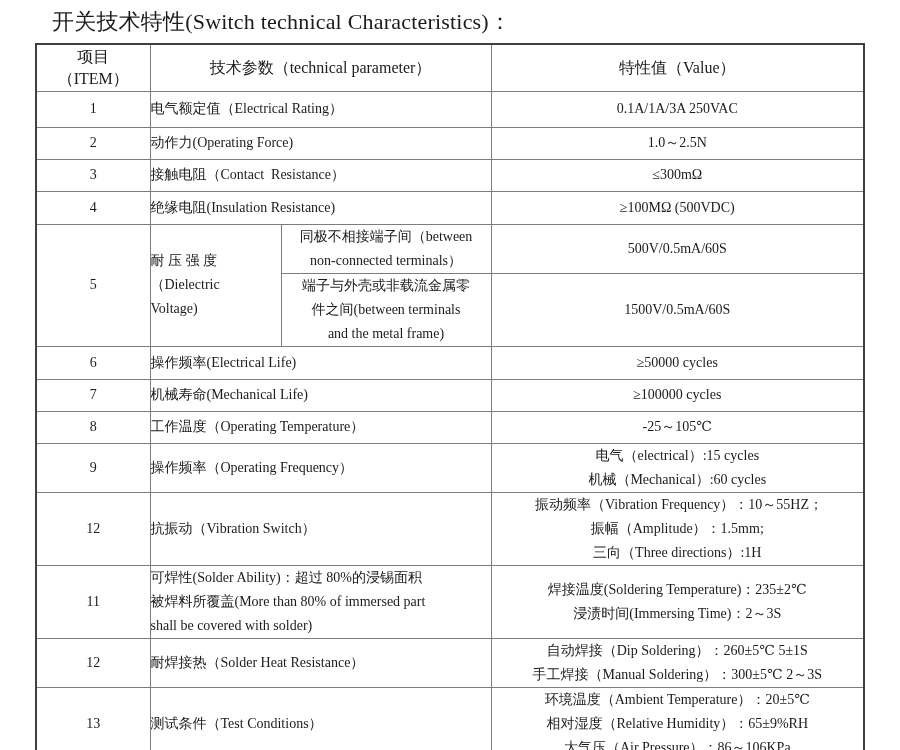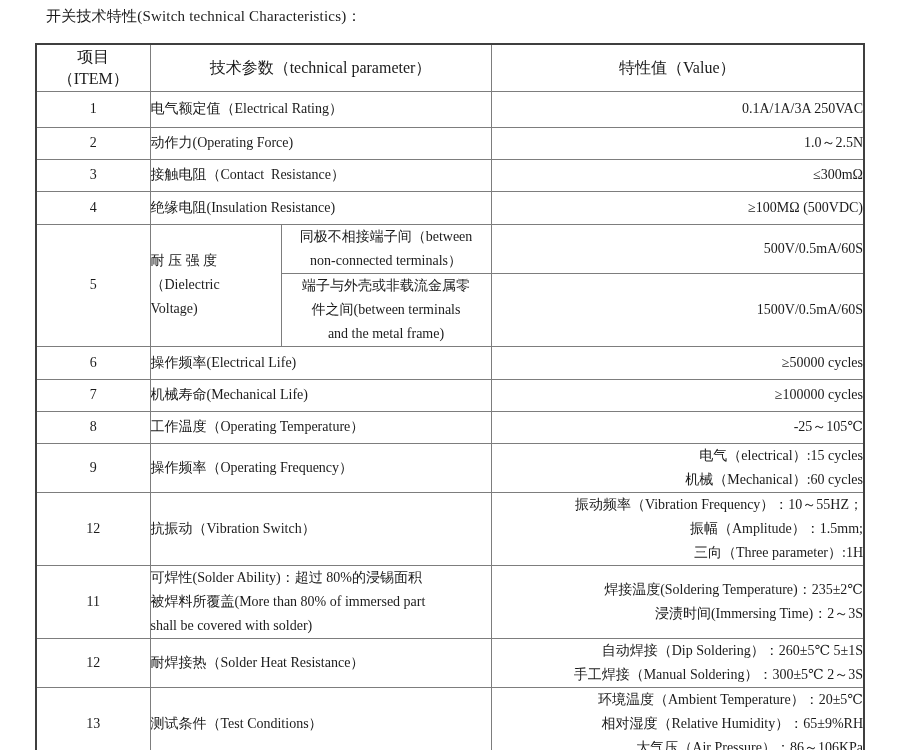--- a/index.html
+++ b/index.html
@@ -2,39 +2,39 @@
 <html><head>
 <meta charset="utf-8">
 <style>
   html,body{margin:0;padding:0;background:#ffffff;}
   body{width:900px;height:750px;overflow:hidden;}
   .page{
     position:relative;width:900px;height:750px;background:#ffffff;
     color:#1b1b1b;font-family:"Liberation Serif","DejaVu Serif",serif;
   }
   .title{
-    position:absolute;left:46px;top:7px;font-size:15px;letter-spacing:0.2px;
+    position:absolute;left:52px;top:7px;font-size:22px;letter-spacing:0.2px;
     white-space:pre;
   }
   table.spec{
     position:absolute;left:35px;top:43px;width:828px;
     border-collapse:collapse;table-layout:fixed;
     border:2px solid #3f3f3f;
   }
   table.spec td, table.spec th{
     border:1px solid #7d7d7d;
     padding:0;vertical-align:middle;
     font-weight:normal;
     overflow:hidden;
   }
   th .line{line-height:22px;font-size:16px;text-align:center;}
   .c-item{text-align:center;font-size:14px;}
   .c-param{text-align:left;padding-left:9px;}
   .c-cond{text-align:center;padding-left:8px;}
-  .c-value{text-align:right;padding-left:10px;}
+  .c-value{text-align:center;padding-left:10px;}
   .line{white-space:pre;line-height:24px;font-size:14px;}
 </style>
 </head>
 <body>
 
 <div class="page">
 
   <div class="title">开关技术特性(Switch technical Characteristics)：</div>
 
   <table class="spec">
@@ -167,21 +167,21 @@
     </tr>
 
     <tr style="height:73px">
       <td class="c-item">12</td>
       <td class="c-param" colspan="2">
         <div class="line">抗振动（Vibration Switch）</div>
       </td>
       <td class="c-value">
         <div class="line"> 振动频率（Vibration Frequency）：10～55HZ；</div>
         <div class="line">振幅（Amplitude）：1.5mm;</div>
-        <div class="line">三向（Three parameter）:1H</div>
+        <div class="line">三向（Three directions）:1H</div>
       </td>
     </tr>
 
     <tr style="height:73px">
       <td class="c-item">11</td>
       <td class="c-param" colspan="2">
         <div class="line">可焊性(Solder Ability)：超过 80%的浸锡面积</div>
         <div class="line">被焊料所覆盖(More than 80% of immersed part</div>
         <div class="line">shall be covered with solder)</div>
       </td>

